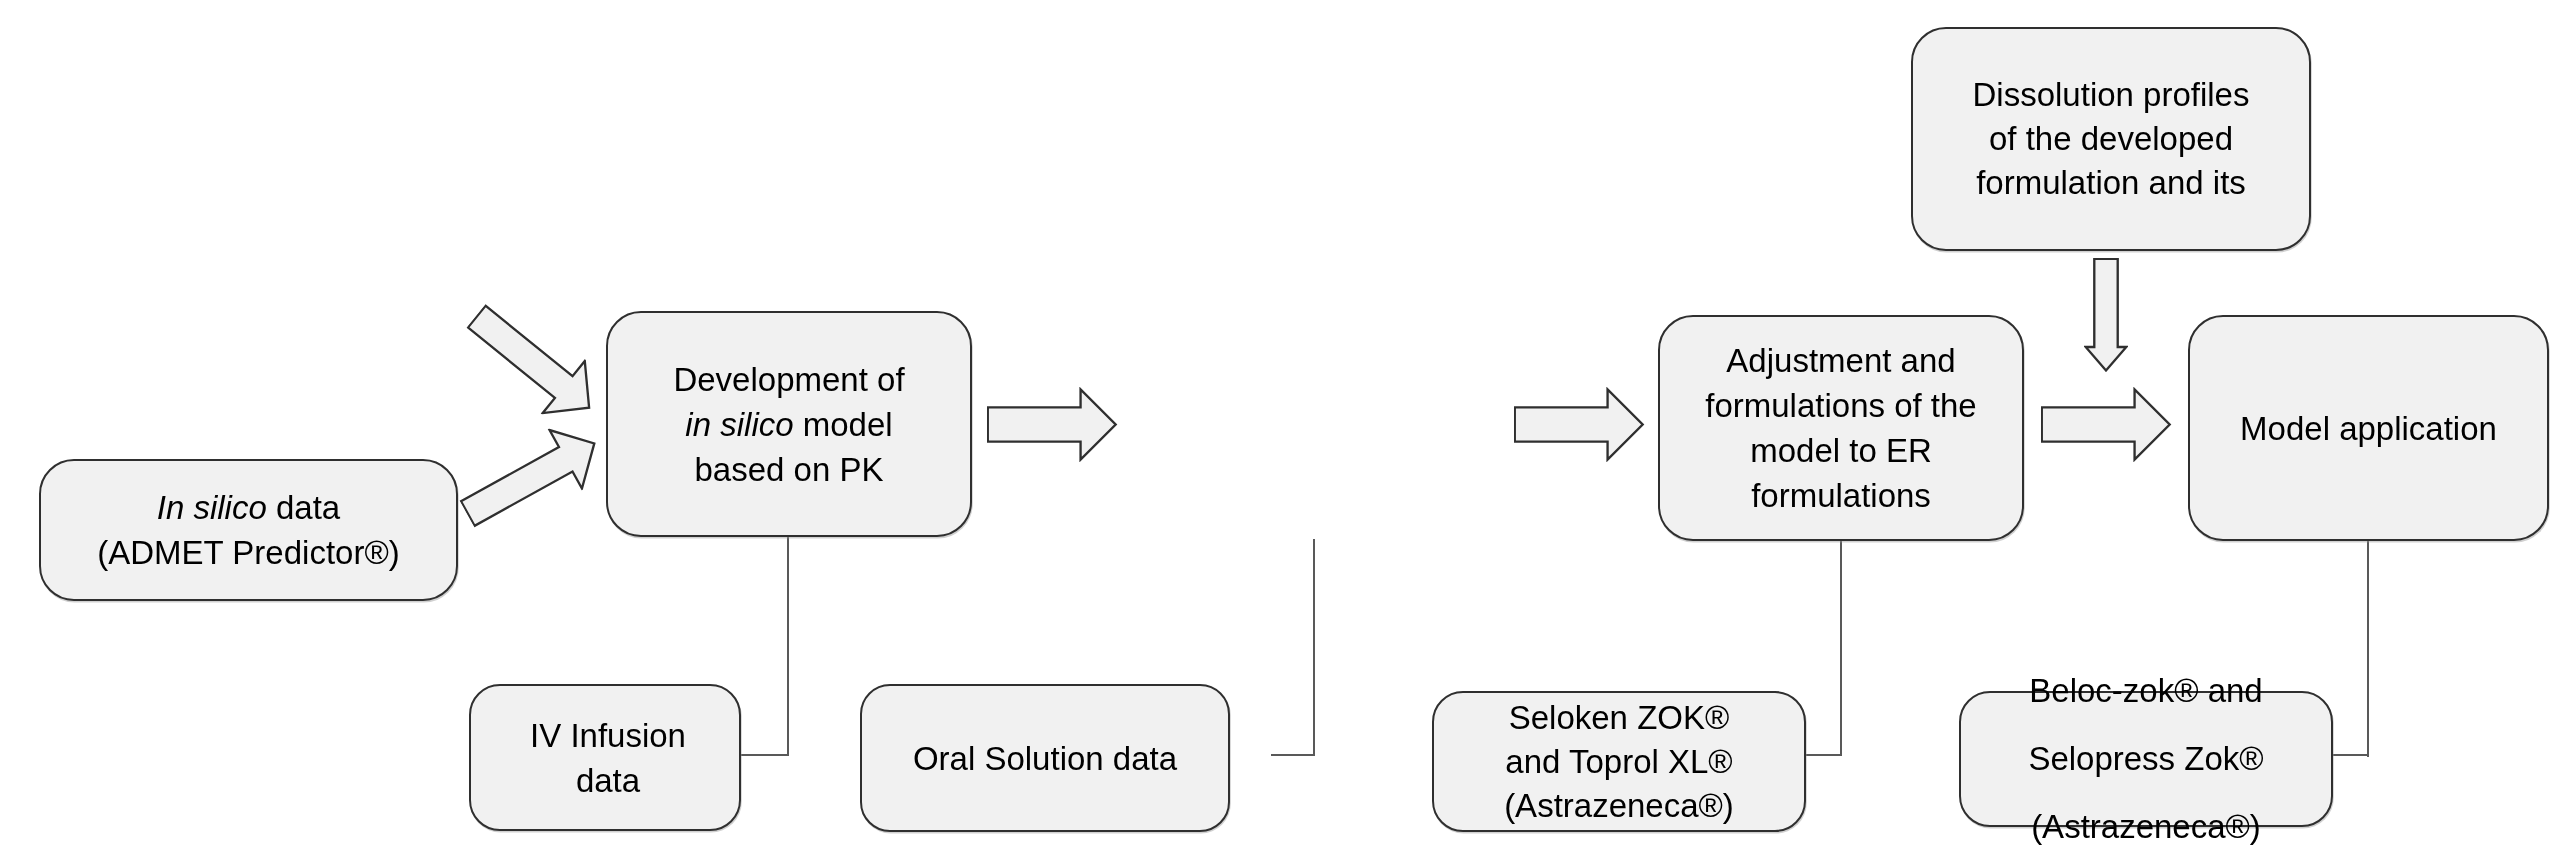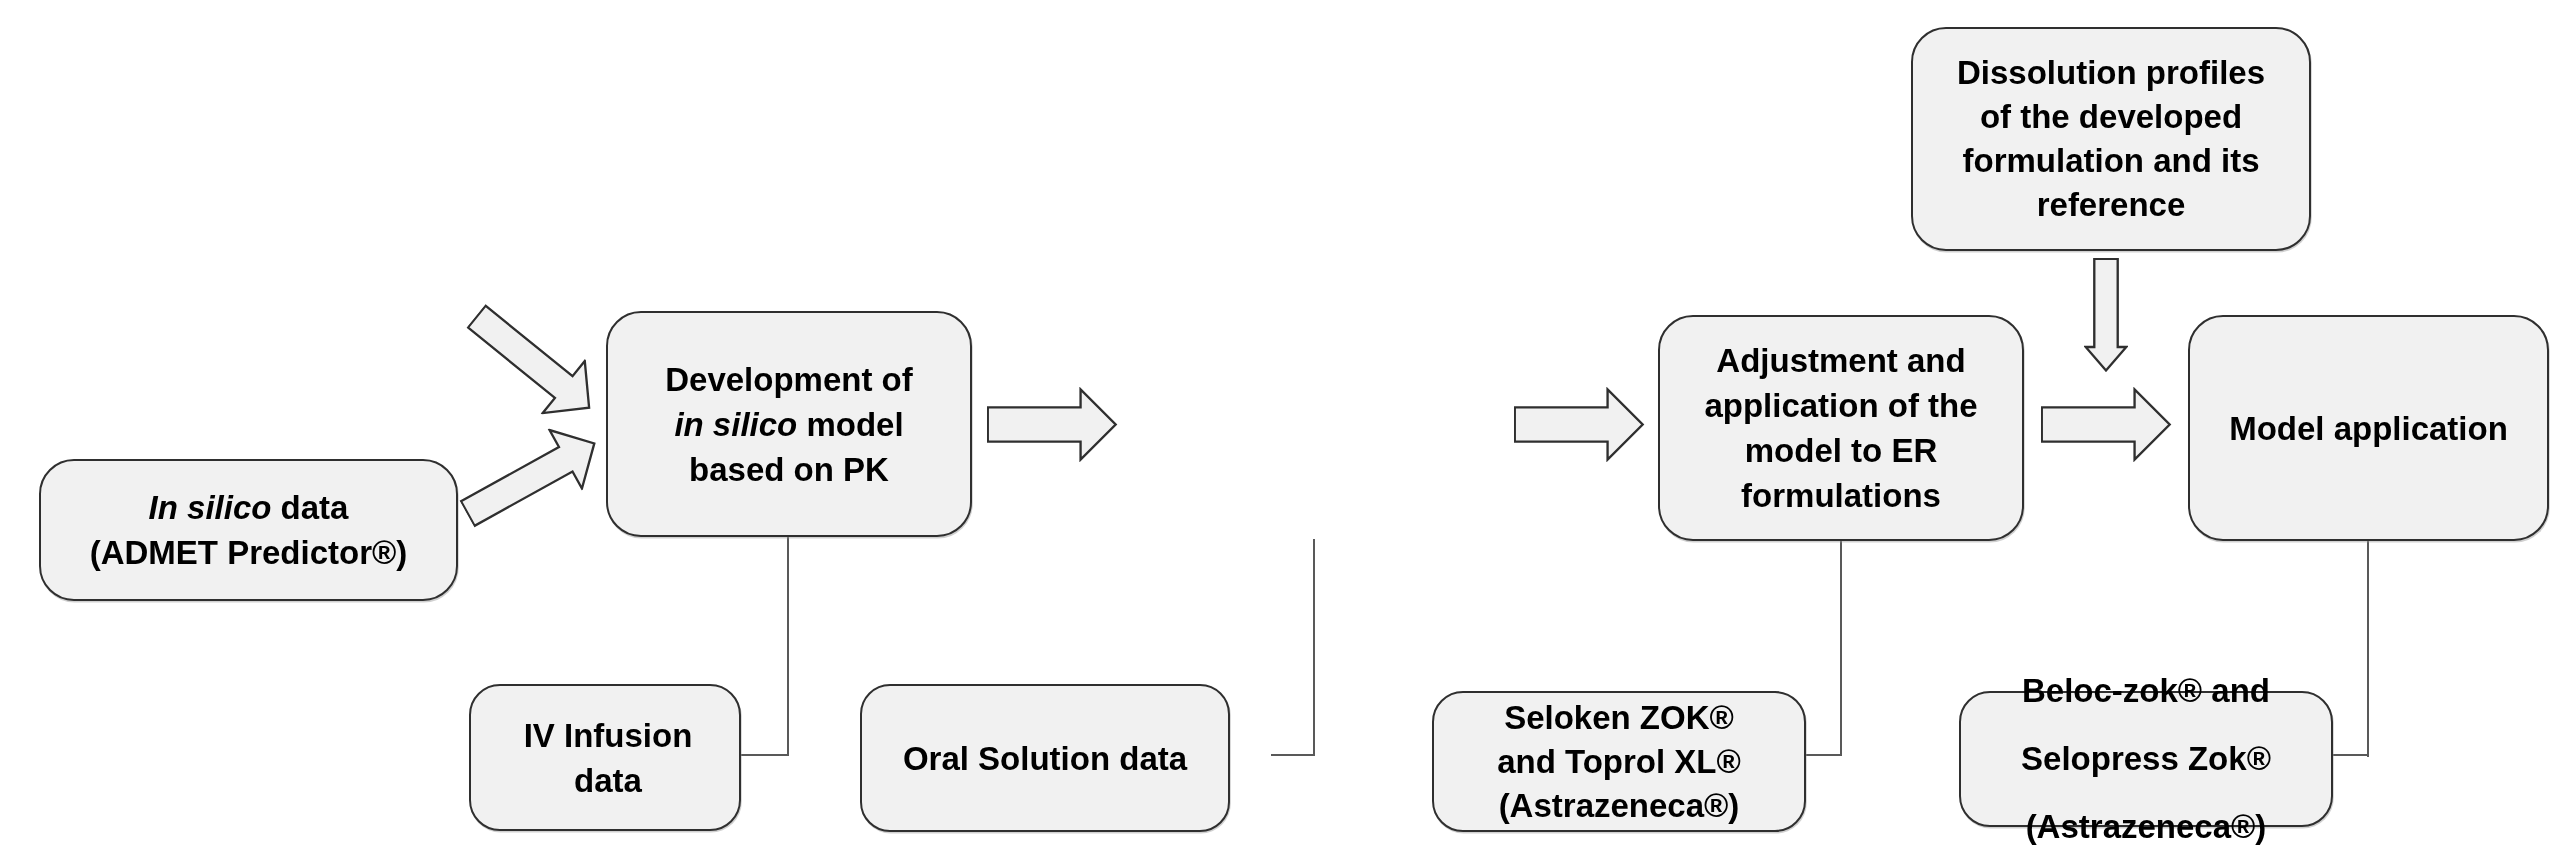--- a/index.html
+++ b/index.html
@@ -18,21 +18,20 @@
     border:2.3px solid #2f2f2f;
     border-radius:35px;
     display:flex;
     flex-direction:column;
     justify-content:center;
     align-items:center;
     text-align:center;
     font-size:33px;
     line-height:45px;
     box-shadow:0.8px 1.6px 0 rgba(150,150,150,.45);
-    font-weight:bold;
   }
   .box .line{width:100%;}
   .conn{position:absolute;background:#595959;}
   .arrow{position:absolute;}
   .rot{transform-origin:0 35px;}
 </style>
 </head>
 <body>
 
 <div id="canvas">
@@ -81,34 +80,33 @@
 
   <div class="box" style="left:606px;top:311px;width:366px;height:226px;">
     <div class="line"><span>Development of</span></div>
     <div class="line"><span style="font-style: italic;">in silico</span><span> model</span></div>
     <div class="line"><span>based on PK</span></div>
   </div>
 
 
   <div class="box" style="left:1658px;top:315px;width:366px;height:226px;">
     <div class="line"><span>Adjustment and</span></div>
-    <div class="line"><span>application of the</span></div>
+    <div class="line"><span>formulations of the</span></div>
     <div class="line"><span>model to ER</span></div>
     <div class="line"><span>formulations</span></div>
   </div>
 
   <div class="box" style="left:2188px;top:315px;width:361px;height:226px;">
     <div class="line"><span>Model application</span></div>
   </div>
 
   <div class="box" style="left:1911px;top:27px;width:400px;height:224px;line-height:44px;">
     <div class="line"><span>Dissolution profiles</span></div>
     <div class="line"><span>of the developed</span></div>
     <div class="line"><span>formulation and its</span></div>
-    <div class="line"><span>reference</span></div>
   </div>
 
   <div class="box" style="left:469px;top:684px;width:272px;height:147px;border-radius:31px;padding-left:6px;">
     <div class="line"><span>IV Infusion</span></div>
     <div class="line"><span>data</span></div>
   </div>
 
   <div class="box" style="left:860px;top:684px;width:370px;height:148px;border-radius:30px;">
     <div class="line"><span>Oral Solution data</span></div>
   </div>

